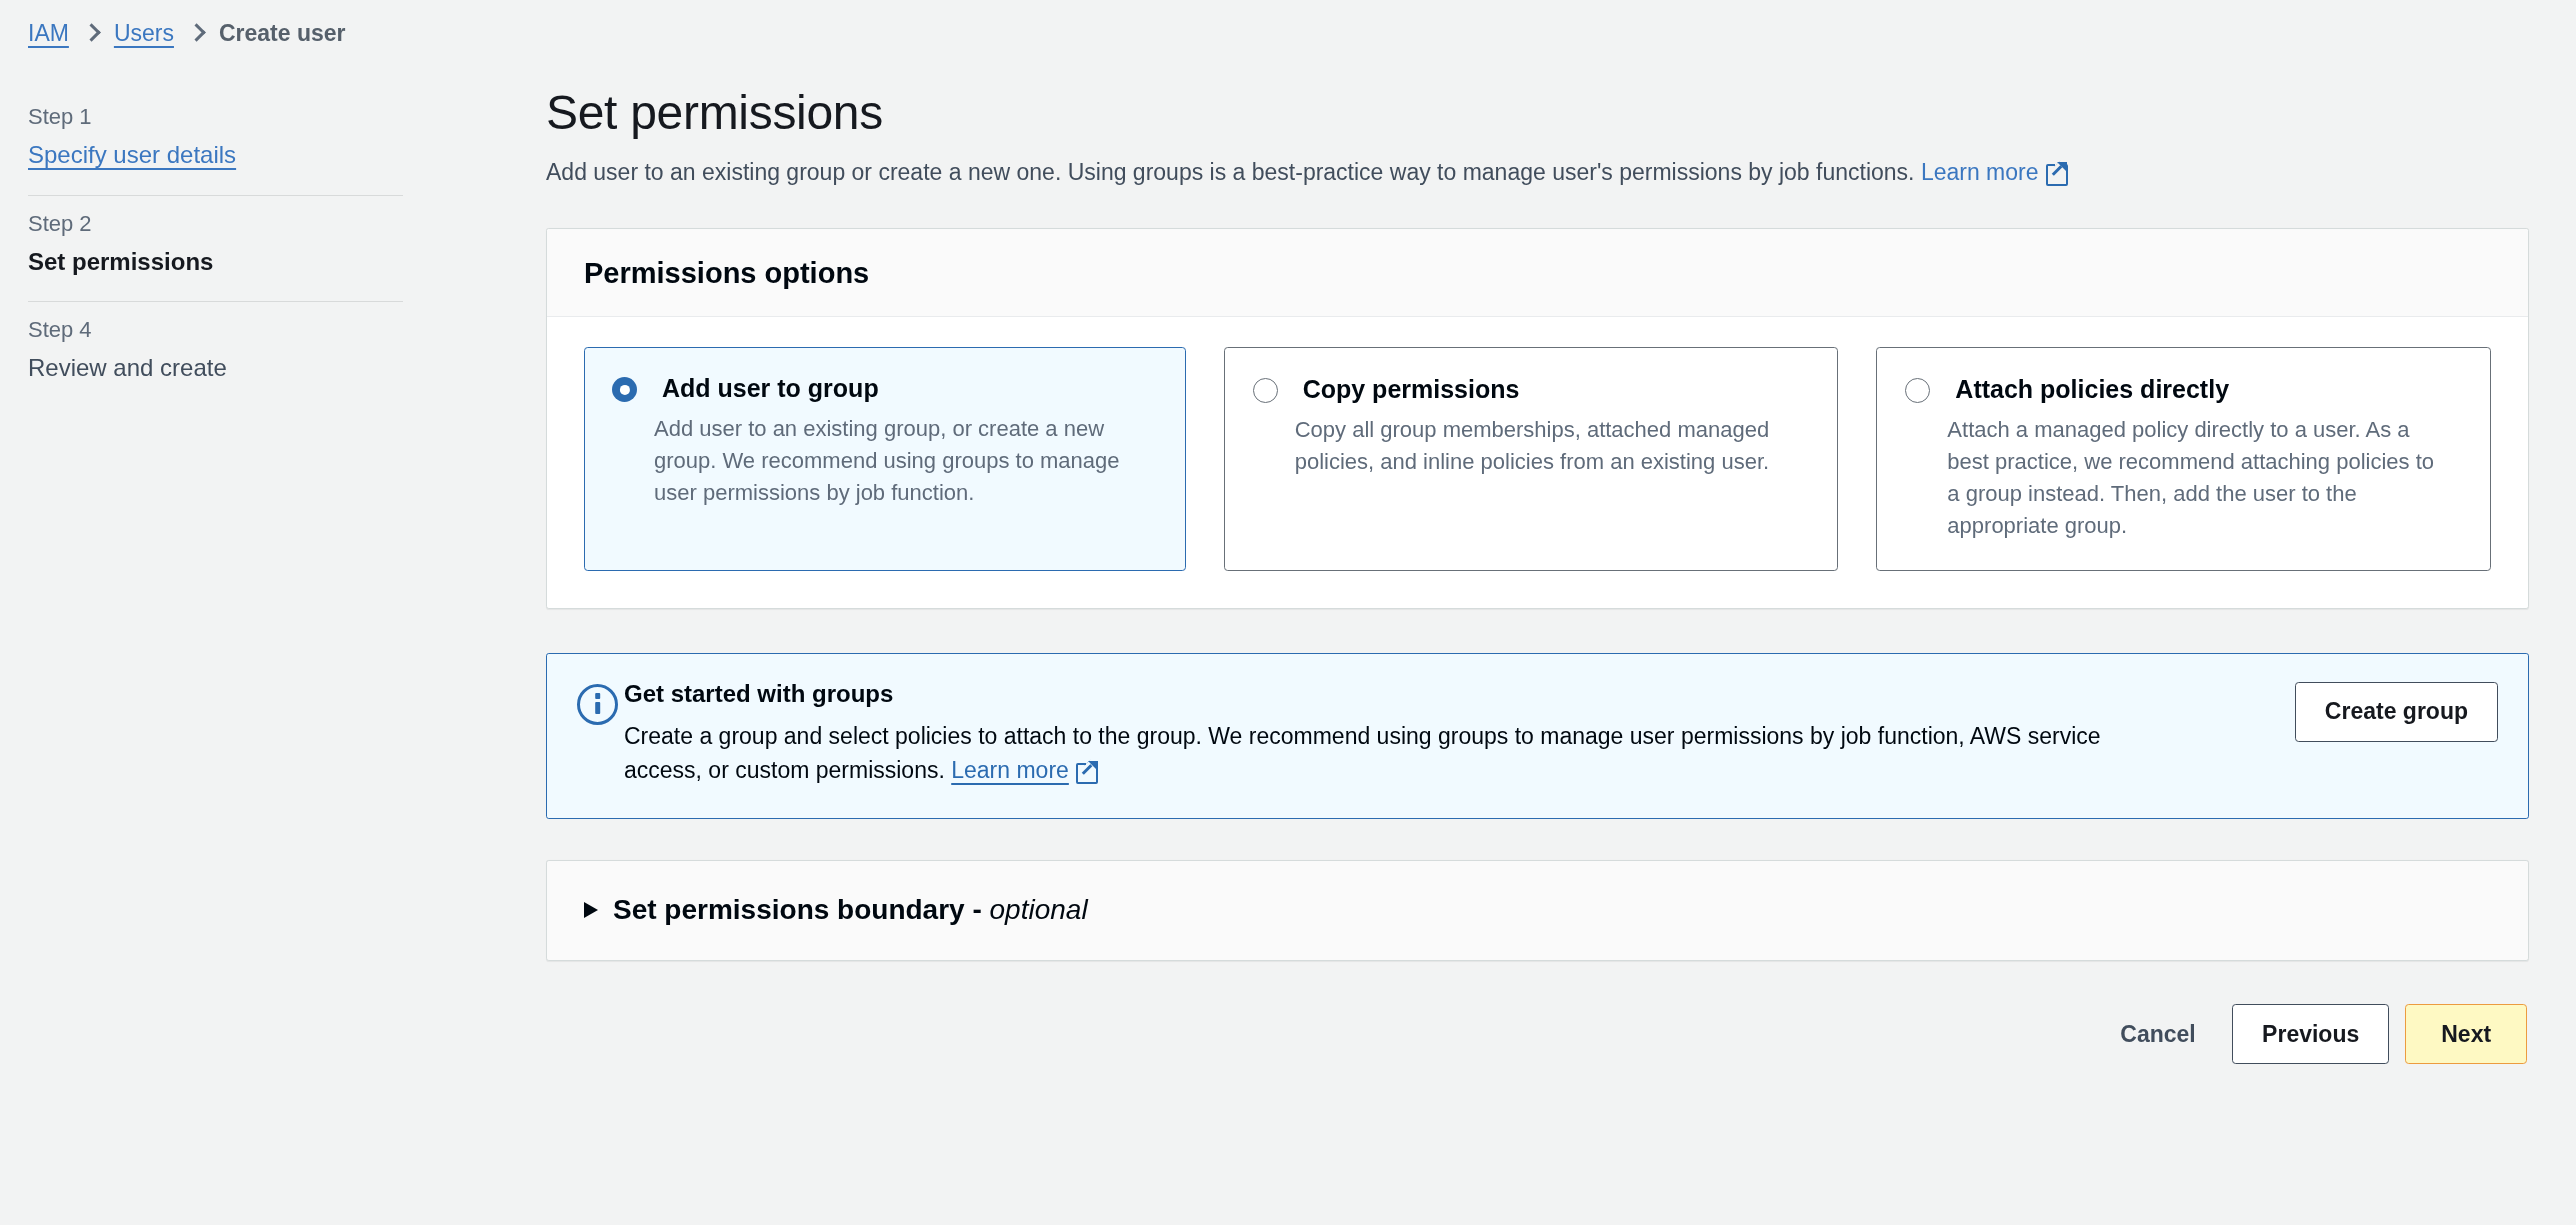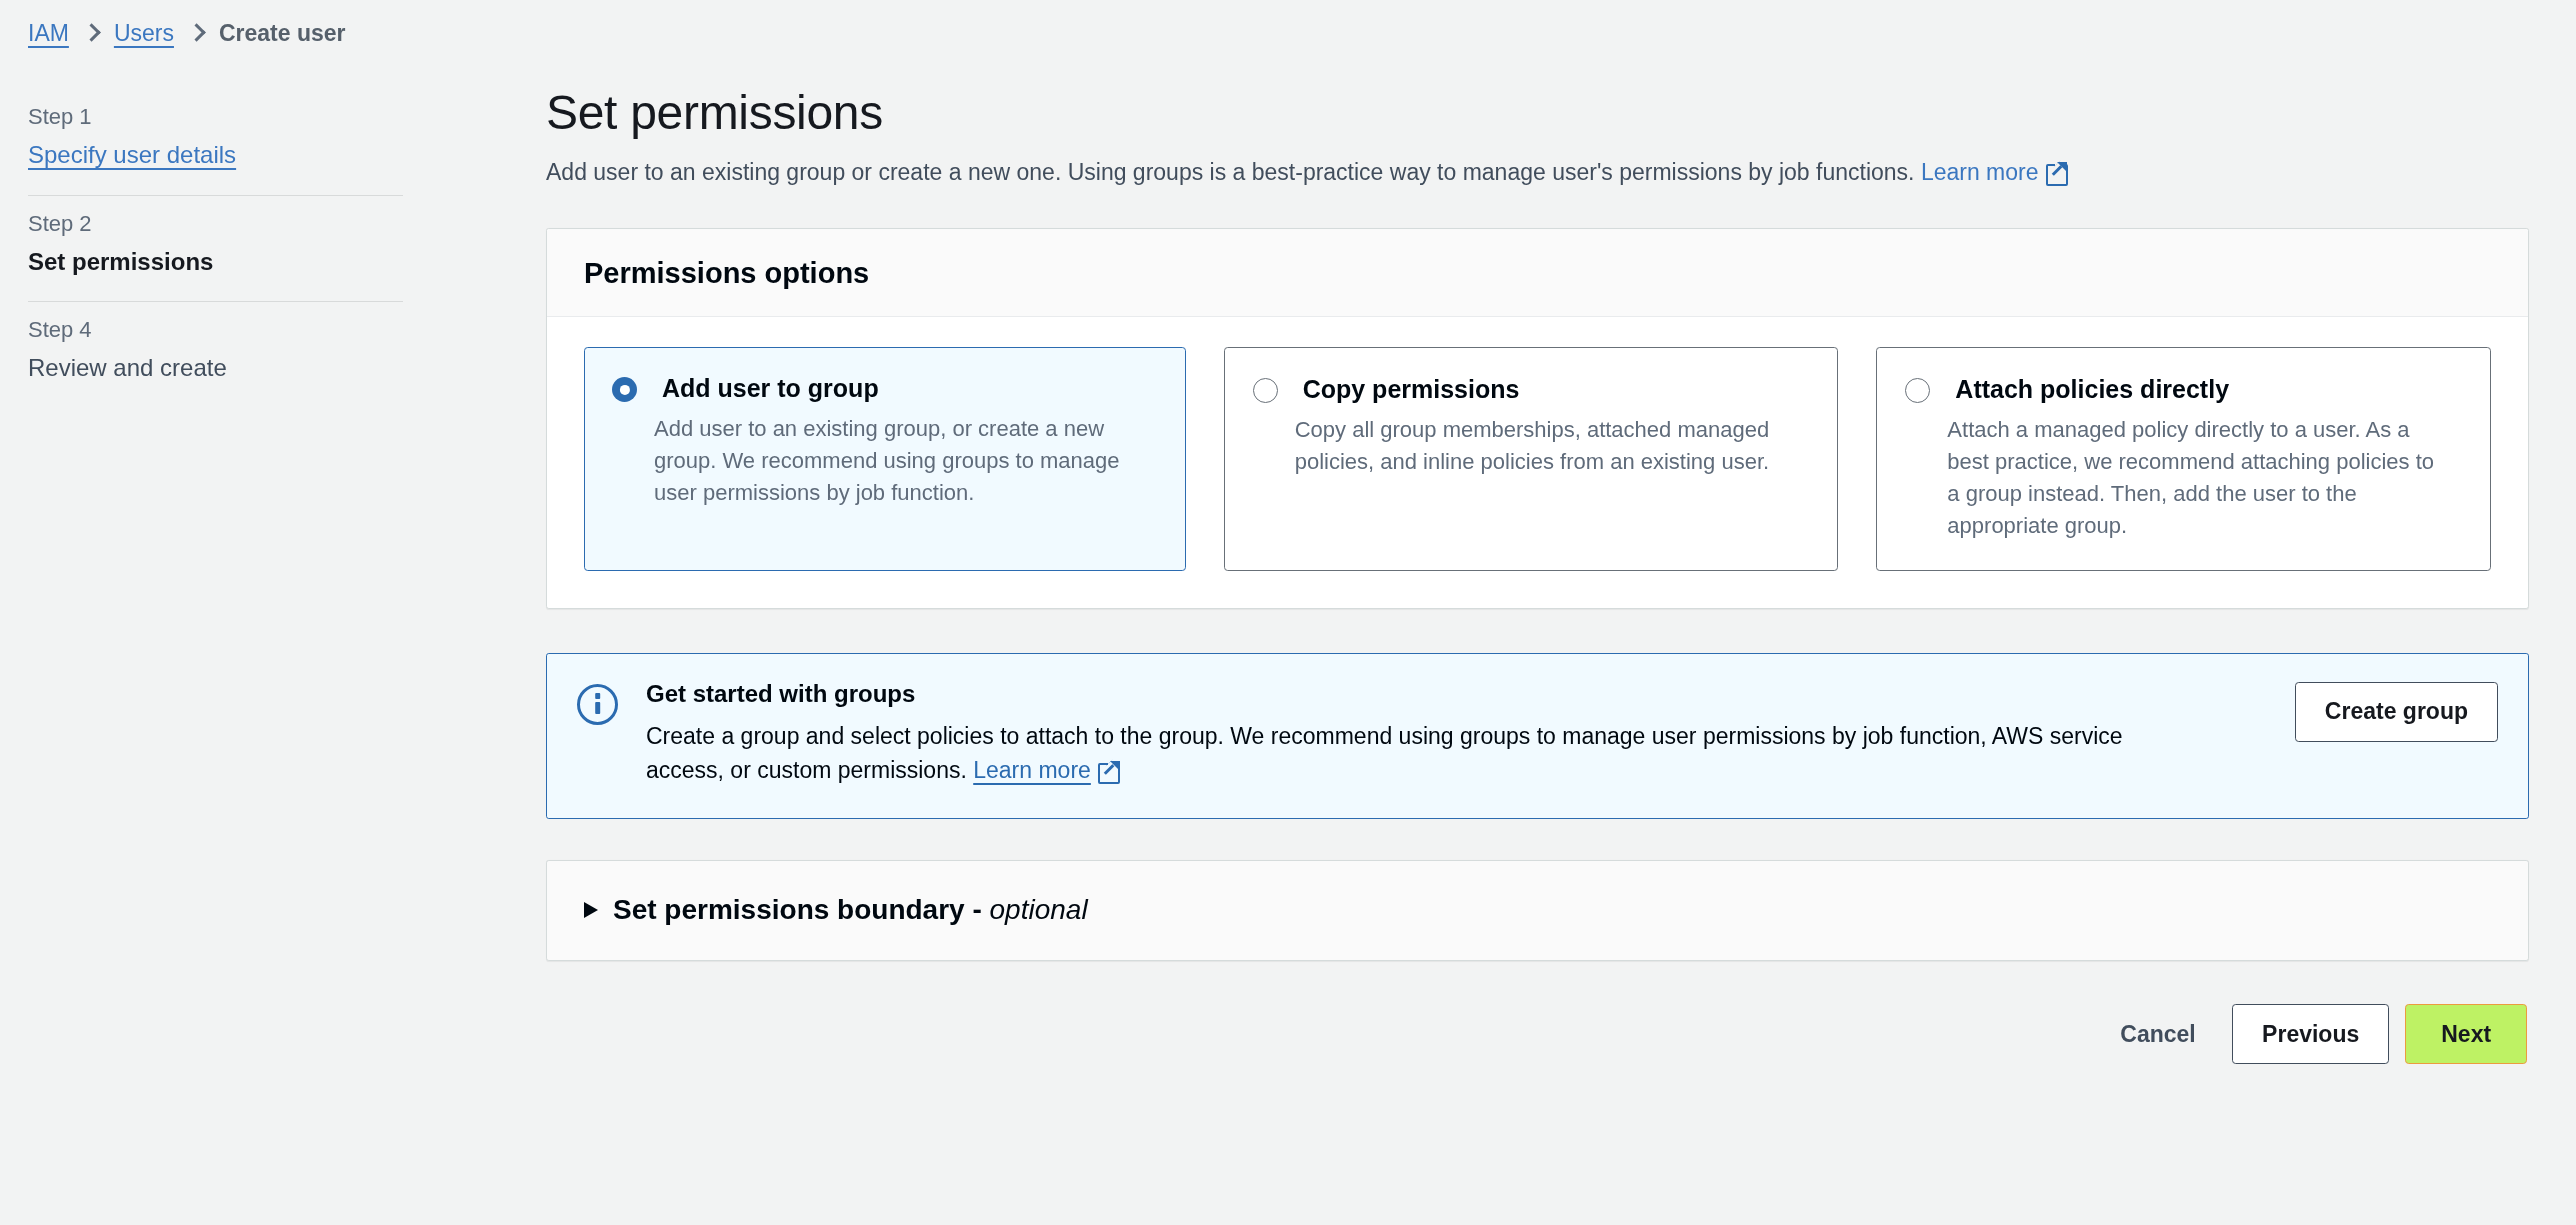--- a/index.html
+++ b/index.html
@@ -223,21 +223,21 @@
 
   
   .alert {
     margin-top: 44px;
     background: #f1faff;
     border: 1.9px solid #2b6bb0;
     border-radius: 2.8px;
     padding: 26px 30px 30px 30px;
     display: flex;
     align-items: flex-start;
-    gap: 28px;
+    gap: 6px;
     position: relative;
     justify-content: center;
   }
   .info-icon {
     flex: none;
     width: 41px; height: 41px;
     border-radius: 50%;
     border: 3.7px solid #2b6bb0;
     position: relative;
     margin-top: 3.7px;
@@ -340,21 +340,21 @@
   .btn-link-cancel {
     background: transparent;
     border: none;
     color: #414d5c;
     font-size: 23px;
     font-weight: 700;
     padding: 15.7px 20.4px;
     cursor: pointer;
   }
   .btn-primary {
-    background: #bef264;
+    background: #fef9c3;
     border: 1.9px solid #ec9b3f;
     color: #16191f;
     padding: 15.7px 35px;
   }
 </style>
 </head>
 <body>
 
 <nav class="breadcrumb">
   <span class="crumb-link">IAM</span>

